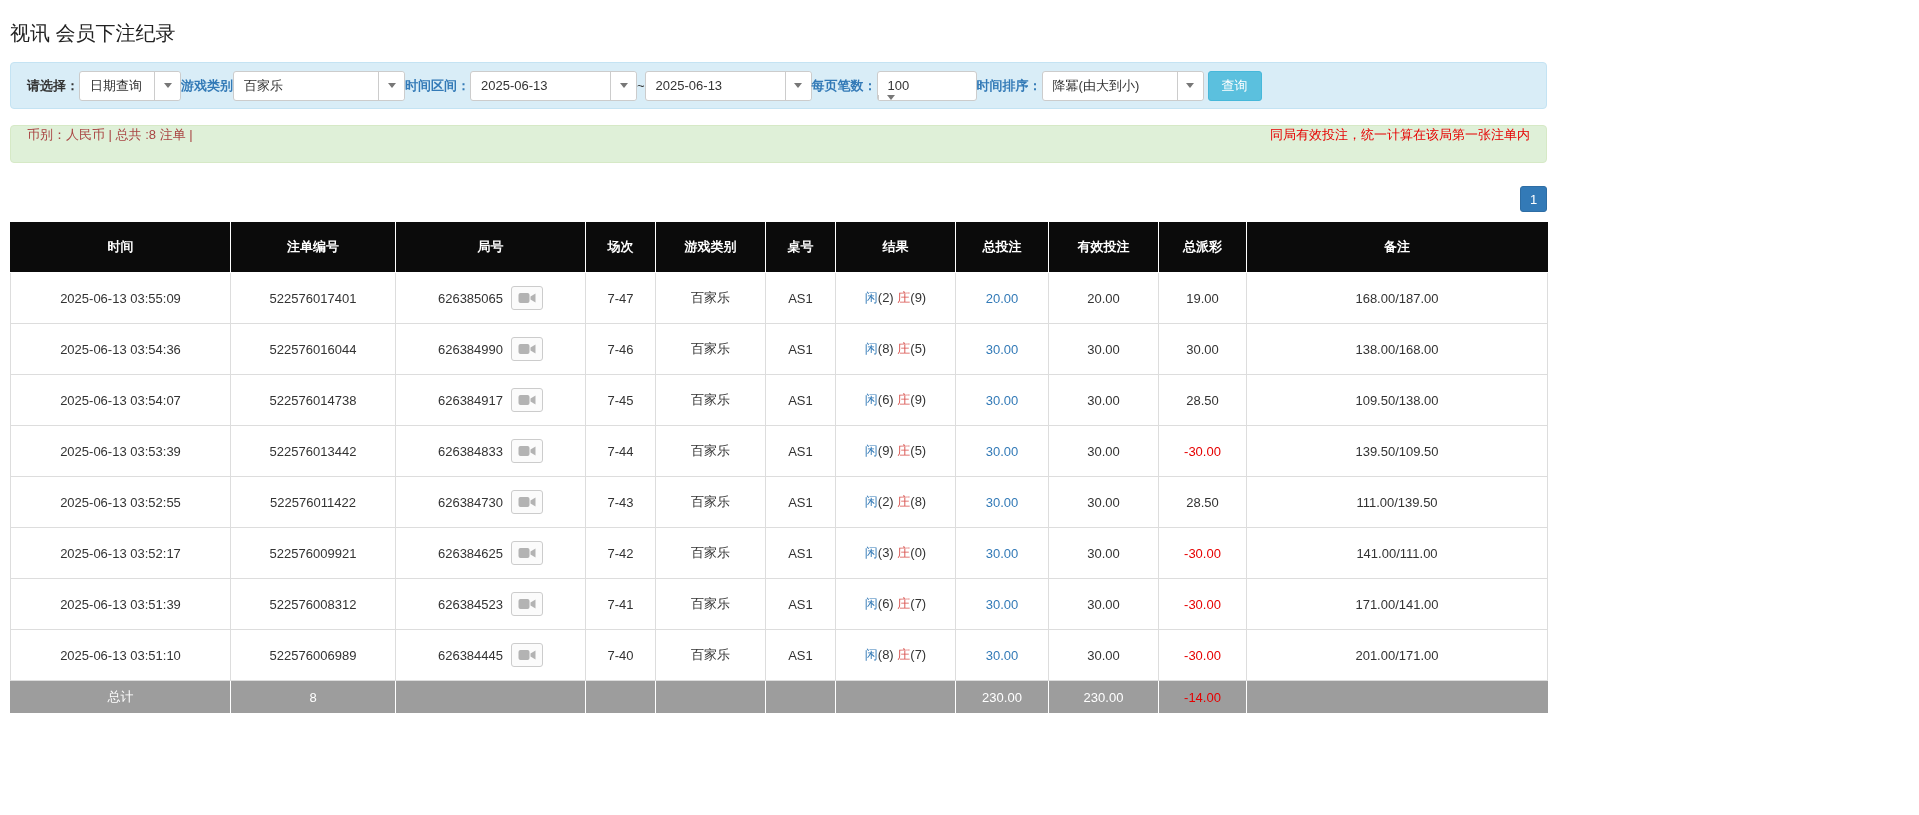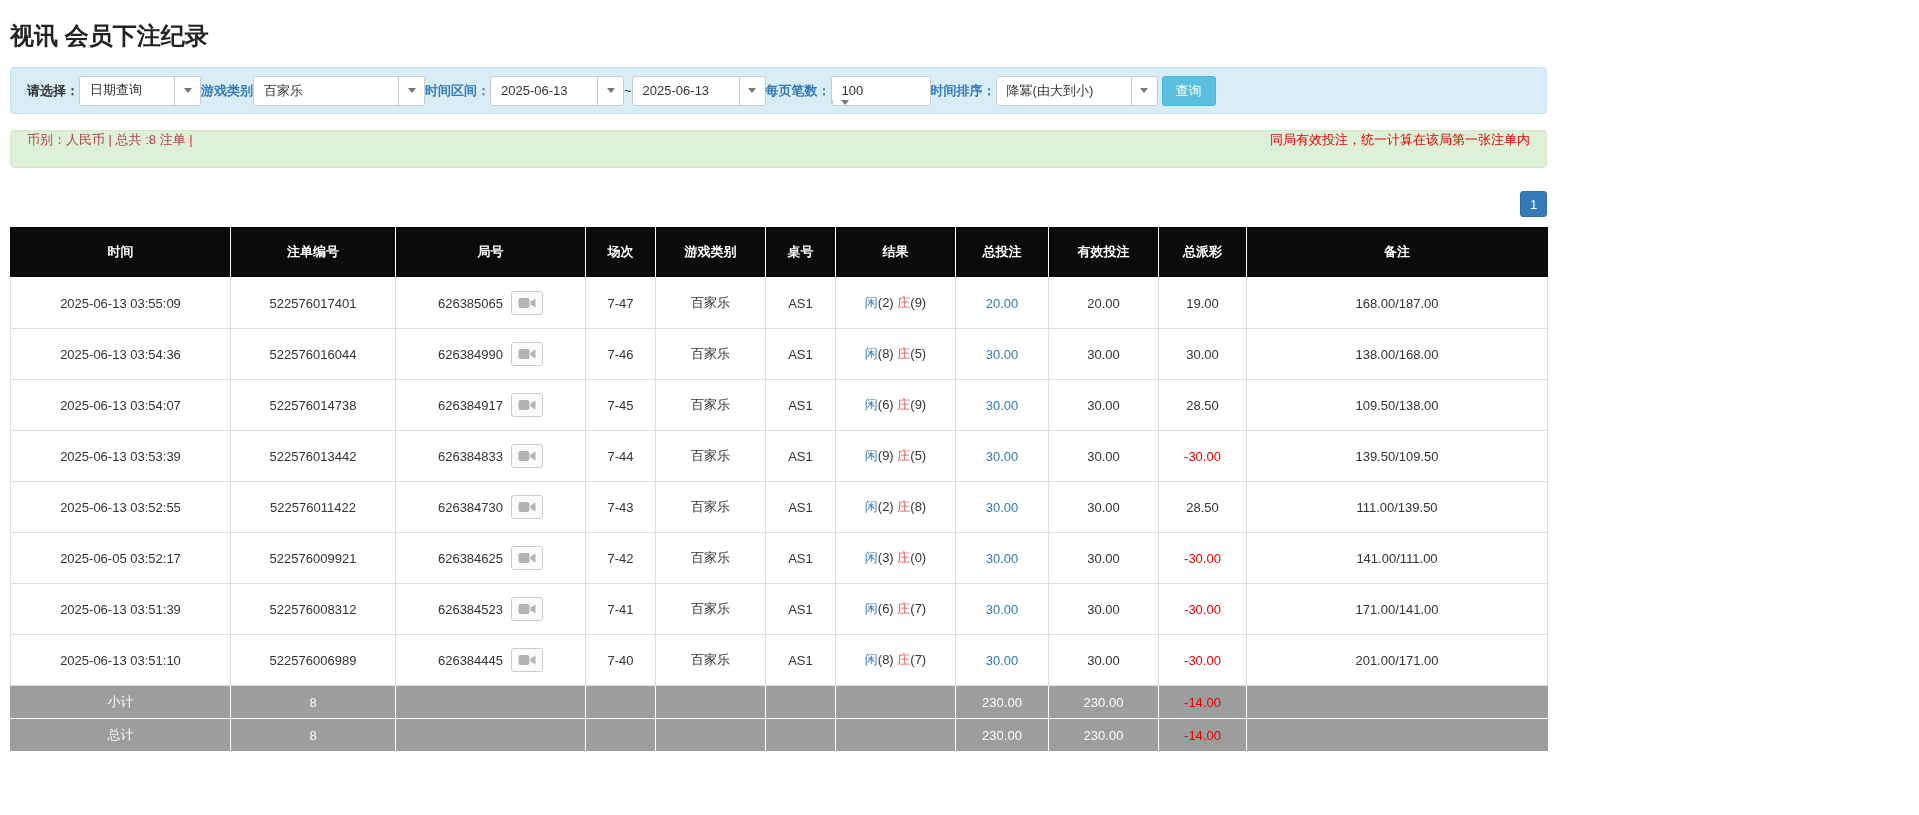--- a/index.html
+++ b/index.html
@@ -3,21 +3,21 @@
 <meta charset="utf-8">
 <style>
   html,body{margin:0;padding:0;}
   body{
     width:1919px;height:815px;overflow:hidden;background:#fff;
     font-family:"Liberation Sans","DejaVu Sans",sans-serif;
     color:#333;font-size:13px;
   }
   .container{width:1537px;margin:6px 0 0 10px;}
 
-  .page-title{font-size:24px;font-weight:bold;color:#222;margin:20px 0 15px 0;}
+  .page-title{font-size:20px;font-weight:normal;color:#222;margin:20px 0 15px 0;}
 
   
   .filter-bar{
     background:#d9edf7;border:1px solid #c4e3f3;border-radius:4px;
     padding:8px 16px;display:flex;align-items:center;
     box-sizing:border-box;height:47px;
   }
   .lbl{font-weight:bold;white-space:nowrap;}
   .lbl.dark{color:#333;}
   .lbl.blue{color:#337ab7;}
@@ -27,21 +27,21 @@
   }
   .combo .val{flex:1;padding:0 10px;line-height:28px;white-space:nowrap;overflow:hidden;color:#333;}
   .caret-btn{
     width:25px;display:flex;align-items:center;justify-content:center;
     border-left:1px solid #ccc;background:#fff;border-radius:0 3px 3px 0;
   }
   .caret-btn::after{
     content:"";border-left:4px solid transparent;border-right:4px solid transparent;
     border-top:5px solid #777;
   }
-  .w120{width:122px;font-family:Liberation Mono, monospace;} .w170{width:172px;} .w150{width:134px;} .w100{width:100px;flex-direction:column;} .w160{width:162px;}
+  .w120{width:102px;} .w170{width:172px;} .w150{width:167px;} .w100{width:100px;flex-direction:column;} .w160{width:162px;}
   .tilde{color:#333;}
   .search-btn{
     background:#5bc0de;border:1px solid #46b8da;color:#fff;border-radius:3px;
     height:30px;padding:0 13px;font-size:13px;cursor:pointer;
     font-family:inherit;margin-left:4px;
   }
 
   
   .notice{
     background:#dff0d8;border:1px solid #d6e9c6;border-radius:4px;
@@ -299,21 +299,21 @@
     <td>
       <span class="player">闲</span><span>(2)</span>
       <span class="banker">庄</span><span>(8)</span>
     </td>
     <td><a class="bet-link" href="#">30.00</a></td>
     <td>30.00</td>
     <td class="auto-neg">28.50</td>
     <td>111.00/139.50</td>
   </tr>
         <tr class="data-row">
-    <td>2025-06-05 03:52:17</td>
+    <td>2025-06-13 03:52:17</td>
     <td>522576009921</td>
     <td>
       <span class="round-wrap">
         <span>626384625</span>
         <button class="replay-btn" type="button">
           <svg class="cam-icon" width="18" height="12" viewBox="0 0 18 12">
             <rect x="0.5" y="1" width="11" height="10" rx="2"></rect>
             <path d="M12.5 4.5 L17.5 1.5 L17.5 10.5 L12.5 7.5 Z"></path>
           </svg>
         </button>
@@ -379,41 +379,28 @@
       <span class="banker">庄</span><span>(7)</span>
     </td>
     <td><a class="bet-link" href="#">30.00</a></td>
     <td>30.00</td>
     <td class="auto-neg neg">-30.00</td>
     <td>201.00/171.00</td>
   </tr>
       </tbody>
     <tbody>
       <tr class="summary-row">
-        <td>小计</td>
+        <td>总计</td>
         <td>8</td>
         <td></td>
         <td></td>
         <td></td>
         <td></td>
         <td></td>
         <td>230.00</td>
         <td>230.00</td>
         <td class="auto-neg neg">-14.00</td>
         <td></td>
       </tr>
-      <tr class="summary-row">
-        <td>总计</td>
-        <td>8</td>
-        <td></td>
-        <td></td>
-        <td></td>
-        <td></td>
-        <td></td>
-        <td>230.00</td>
-        <td>230.00</td>
-        <td class="auto-neg neg">-14.00</td>
-        <td></td>
-      </tr>
     </tbody>
   </table>
 
 </div>
 
 </body></html>

